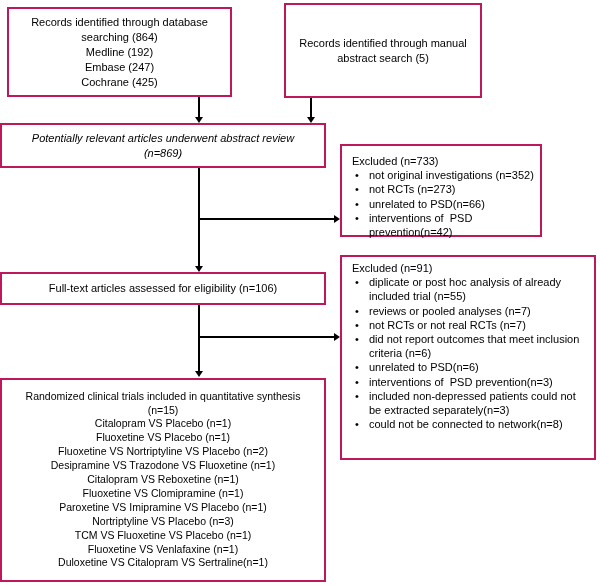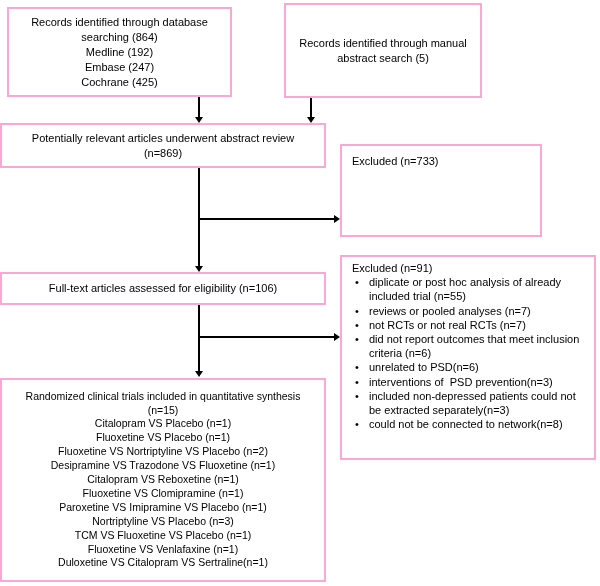--- a/index.html
+++ b/index.html
@@ -11,21 +11,21 @@
   }
   .stage {
     position: relative;
     width: 600px;
     height: 586px;
     background: #ffffff;
     overflow: hidden;
   }
   .fbox {
     position: absolute;
-    border: 2px solid #f9a8d4;
+    border: 2px solid #be185d;
     background: #fff;
   }
   .center-col {
     display: flex;
     flex-direction: column;
     justify-content: center;
     text-align: center;
   }
   .cline {
     font-size: 11px;
@@ -65,21 +65,21 @@
     border-top: 6px solid #000;
   }
   .ahead-right {
     position: absolute; width: 0; height: 0;
     border-top: 4.5px solid transparent;
     border-bottom: 4.5px solid transparent;
     border-left: 6px solid #000;
   }
   #box-db   { left: 7px;   top: 7px;   width: 225px; height: 90px; }
   #box-man  { left: 244px; top: 3px;   width: 198px; height: 95px; margin-left: 40px; }
-  #box-rev  { left: 0px;   top: 123px; width: 326px; height: 45px; }
+  #box-rev  { left: 0px;   top: 123px; width: 326px; height: 45px; font-style: italic; }
   #box-ex1  { left: 340px; top: 144px; width: 202px; height: 93px; }
   #box-ft   { left: 0px;   top: 272px; width: 326px; height: 33px; }
   #box-ex2  { left: 340px; top: 255px; width: 256px; height: 205px; padding-top: 4px; }
   #box-inc  { left: 0px;   top: 378px; width: 326px; height: 204px; }
 </style>
 </head>
 <body>
 
 <div class="stage">
 
@@ -99,20 +99,35 @@
     </div>
 
   <div class="fbox center-col" id="box-rev">
 
   <div class="cline">Potentially relevant articles underwent abstract review</div>
       <div class="cline">(n=869)</div>
     </div>
 
   <div class="fbox exclbox" id="box-ex1">
     <div class="excl-title">Excluded (n=733)</div>
+    <div>
+
+    <div class="bullet-row">
+          <span class="bullet-text">not original investigations (n=352)</span>
+        </div>
+        <div class="bullet-row">
+          <span class="bullet-text">not RCTs (n=273)</span>
+        </div>
+        <div class="bullet-row">
+          <span class="bullet-text">unrelated to PSD(n=66)</span>
+        </div>
+        <div class="bullet-row">
+          <span class="bullet-text">interventions of  PSD prevention(n=42)</span>
+        </div>
+      </div>
   </div>
 
   <div class="fbox center-col" id="box-ft">
     <div class="cline">Full-text articles assessed for eligibility (n=106)</div>
   </div>
 
   <div class="fbox exclbox" id="box-ex2">
     <div class="excl-title">Excluded (n=91)</div>
     <div>
 

